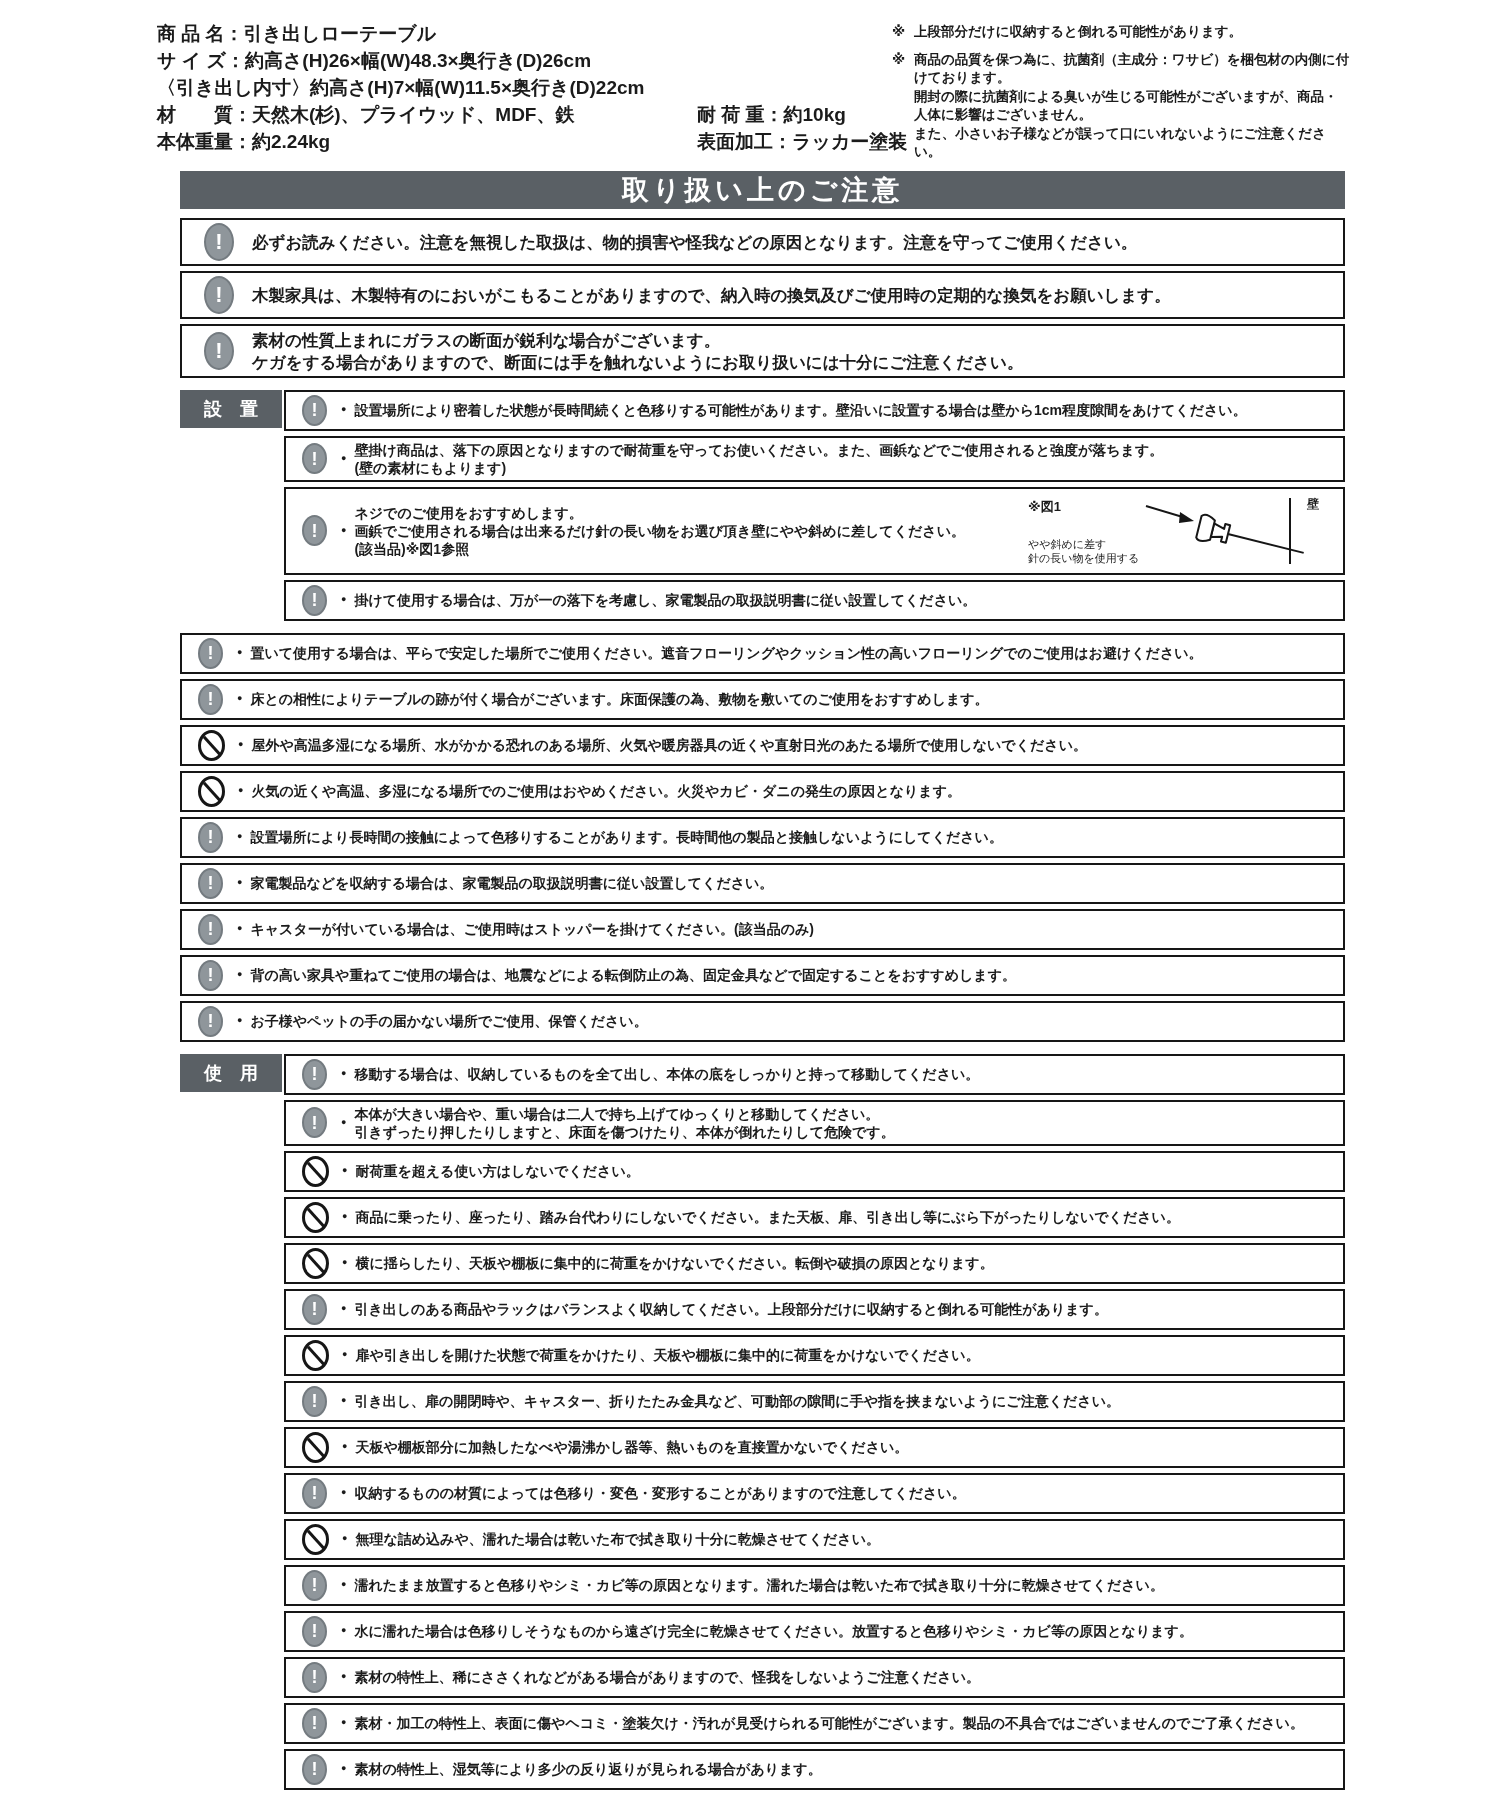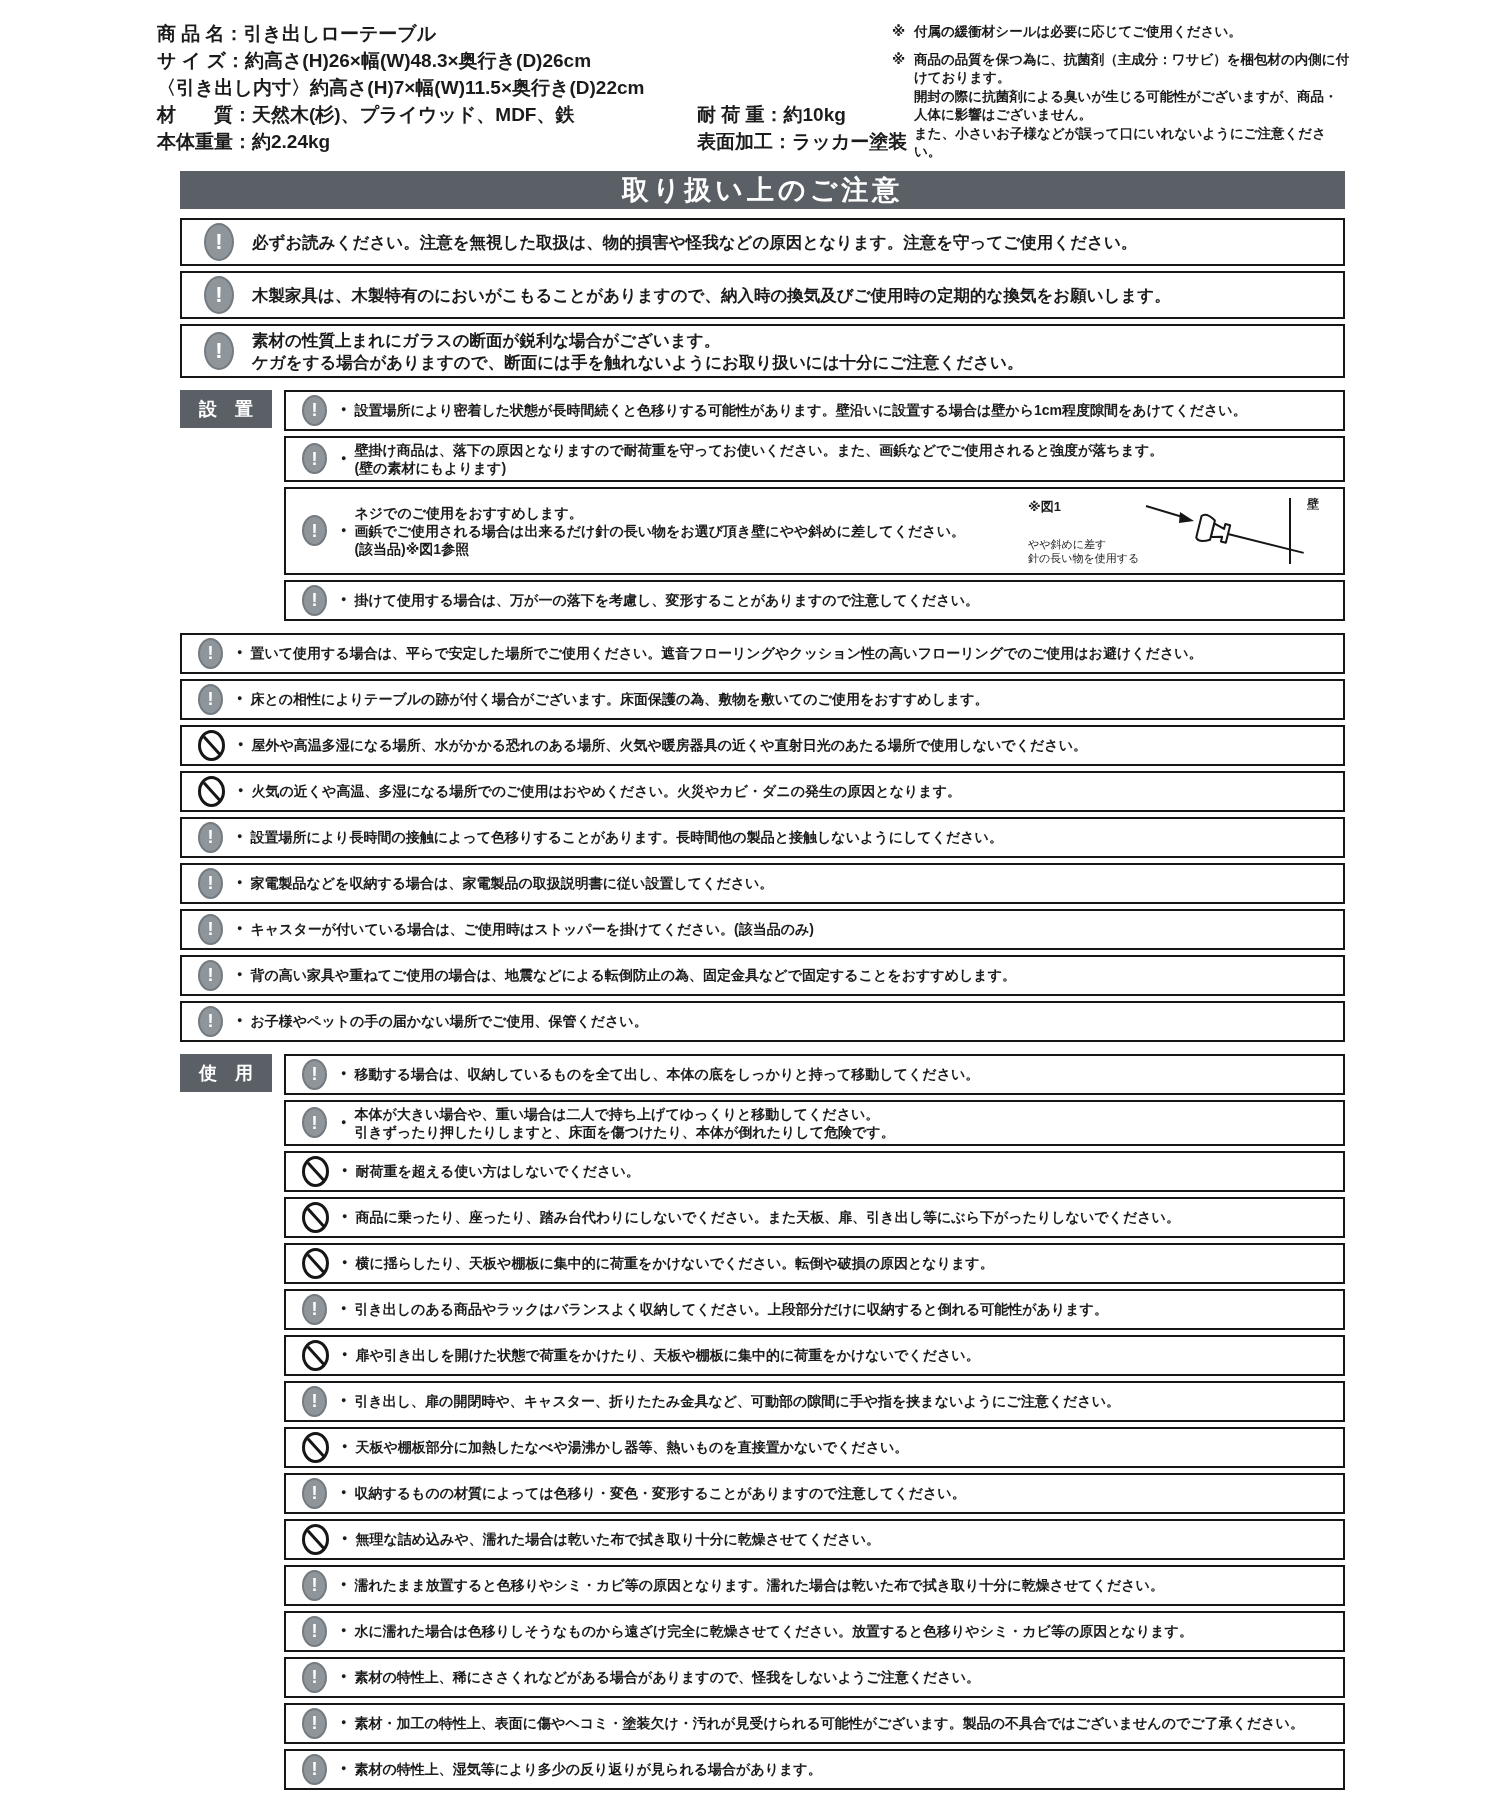--- a/index.html
+++ b/index.html
@@ -59,21 +59,21 @@
   }
   .icon.prohibit::before{
     content:"";position:absolute;left:-6%;top:50%;width:112%;height:3px;
     margin-top:-1.5px;background:#161616;transform:rotate(48deg);
   }
 
   
   .section{display:flex;margin-top:12px;}
   .label-col{width:104px;flex:none;}
   .label-block{
-    width:92px;box-sizing:border-box;background:var(--accent,#5a6065);
+    width:102px;box-sizing:border-box;background:var(--accent,#5a6065);
     color:#fff;font-weight:700;font-size:18px;line-height:1.25;
     text-align:center;padding:8px 2px;white-space:pre-line;
   }
 
   
   .row.has-figure{min-height:78px;}
   .figure{flex:none;width:305px;height:74px;position:relative;margin-left:24px;}
   .fig-label{position:absolute;left:0;top:4px;font-size:13px;font-weight:700;}
   .wall-label{position:absolute;right:14px;top:2px;font-size:12px;font-weight:700;}
   .fig-caption{position:absolute;left:0;bottom:2px;font-size:11px;font-weight:400;line-height:14.5px;white-space:pre-line;}
@@ -94,21 +94,21 @@
         <span>耐 荷 重：約10kg</span>
       </div>
       <div class="spec-line cols">
         <span class="c1">本体重量：約2.24kg</span>
         <span>表面加工：ラッカー塗装</span>
       </div>
     </div>
     <div class="notes">
       <div class="note">
         <span class="note-mark">※</span>
-        <span class="note-text">付属の緩衝材シールは必要に応じてご使用ください。</span>
+        <span class="note-text">上段部分だけに収納すると倒れる可能性があります。</span>
       </div>
       <div class="note">
         <span class="note-mark">※</span>
         <span class="note-text">商品の品質を保つ為に、抗菌剤（主成分：ワサビ）を梱包材の内側に付けております。
 開封の際に抗菌剤による臭いが生じる可能性がございますが、商品・人体に影響はございません。
 また、小さいお子様などが誤って口にいれないようにご注意ください。</span>
       </div>
     </div>
   </div>
 
@@ -171,21 +171,21 @@
       </g>
     </svg>
     <span class="wall-label">壁</span>
     <span class="fig-caption">やや斜めに差す
 針の長い物を使用する</span>
   </div>
 </div>
             <div class="row">
               <span class="icon warn">!</span>
               <span class="bullet">●</span>
-              <span class="row-text">掛けて使用する場合は、万が一の落下を考慮し、変形することがありますので注意してください。</span>
+              <span class="row-text">掛けて使用する場合は、万が一の落下を考慮し、家電製品の取扱説明書に従い設置してください。</span>
             </div>
           </div>
         </div>
         <div class="section">
           <div class="rows">
             <div class="row">
               <span class="icon warn">!</span>
               <span class="bullet">●</span>
               <span class="row-text">置いて使用する場合は、平らで安定した場所でご使用ください。遮音フローリングやクッション性の高いフローリングでのご使用はお避けください。</span>
             </div>

